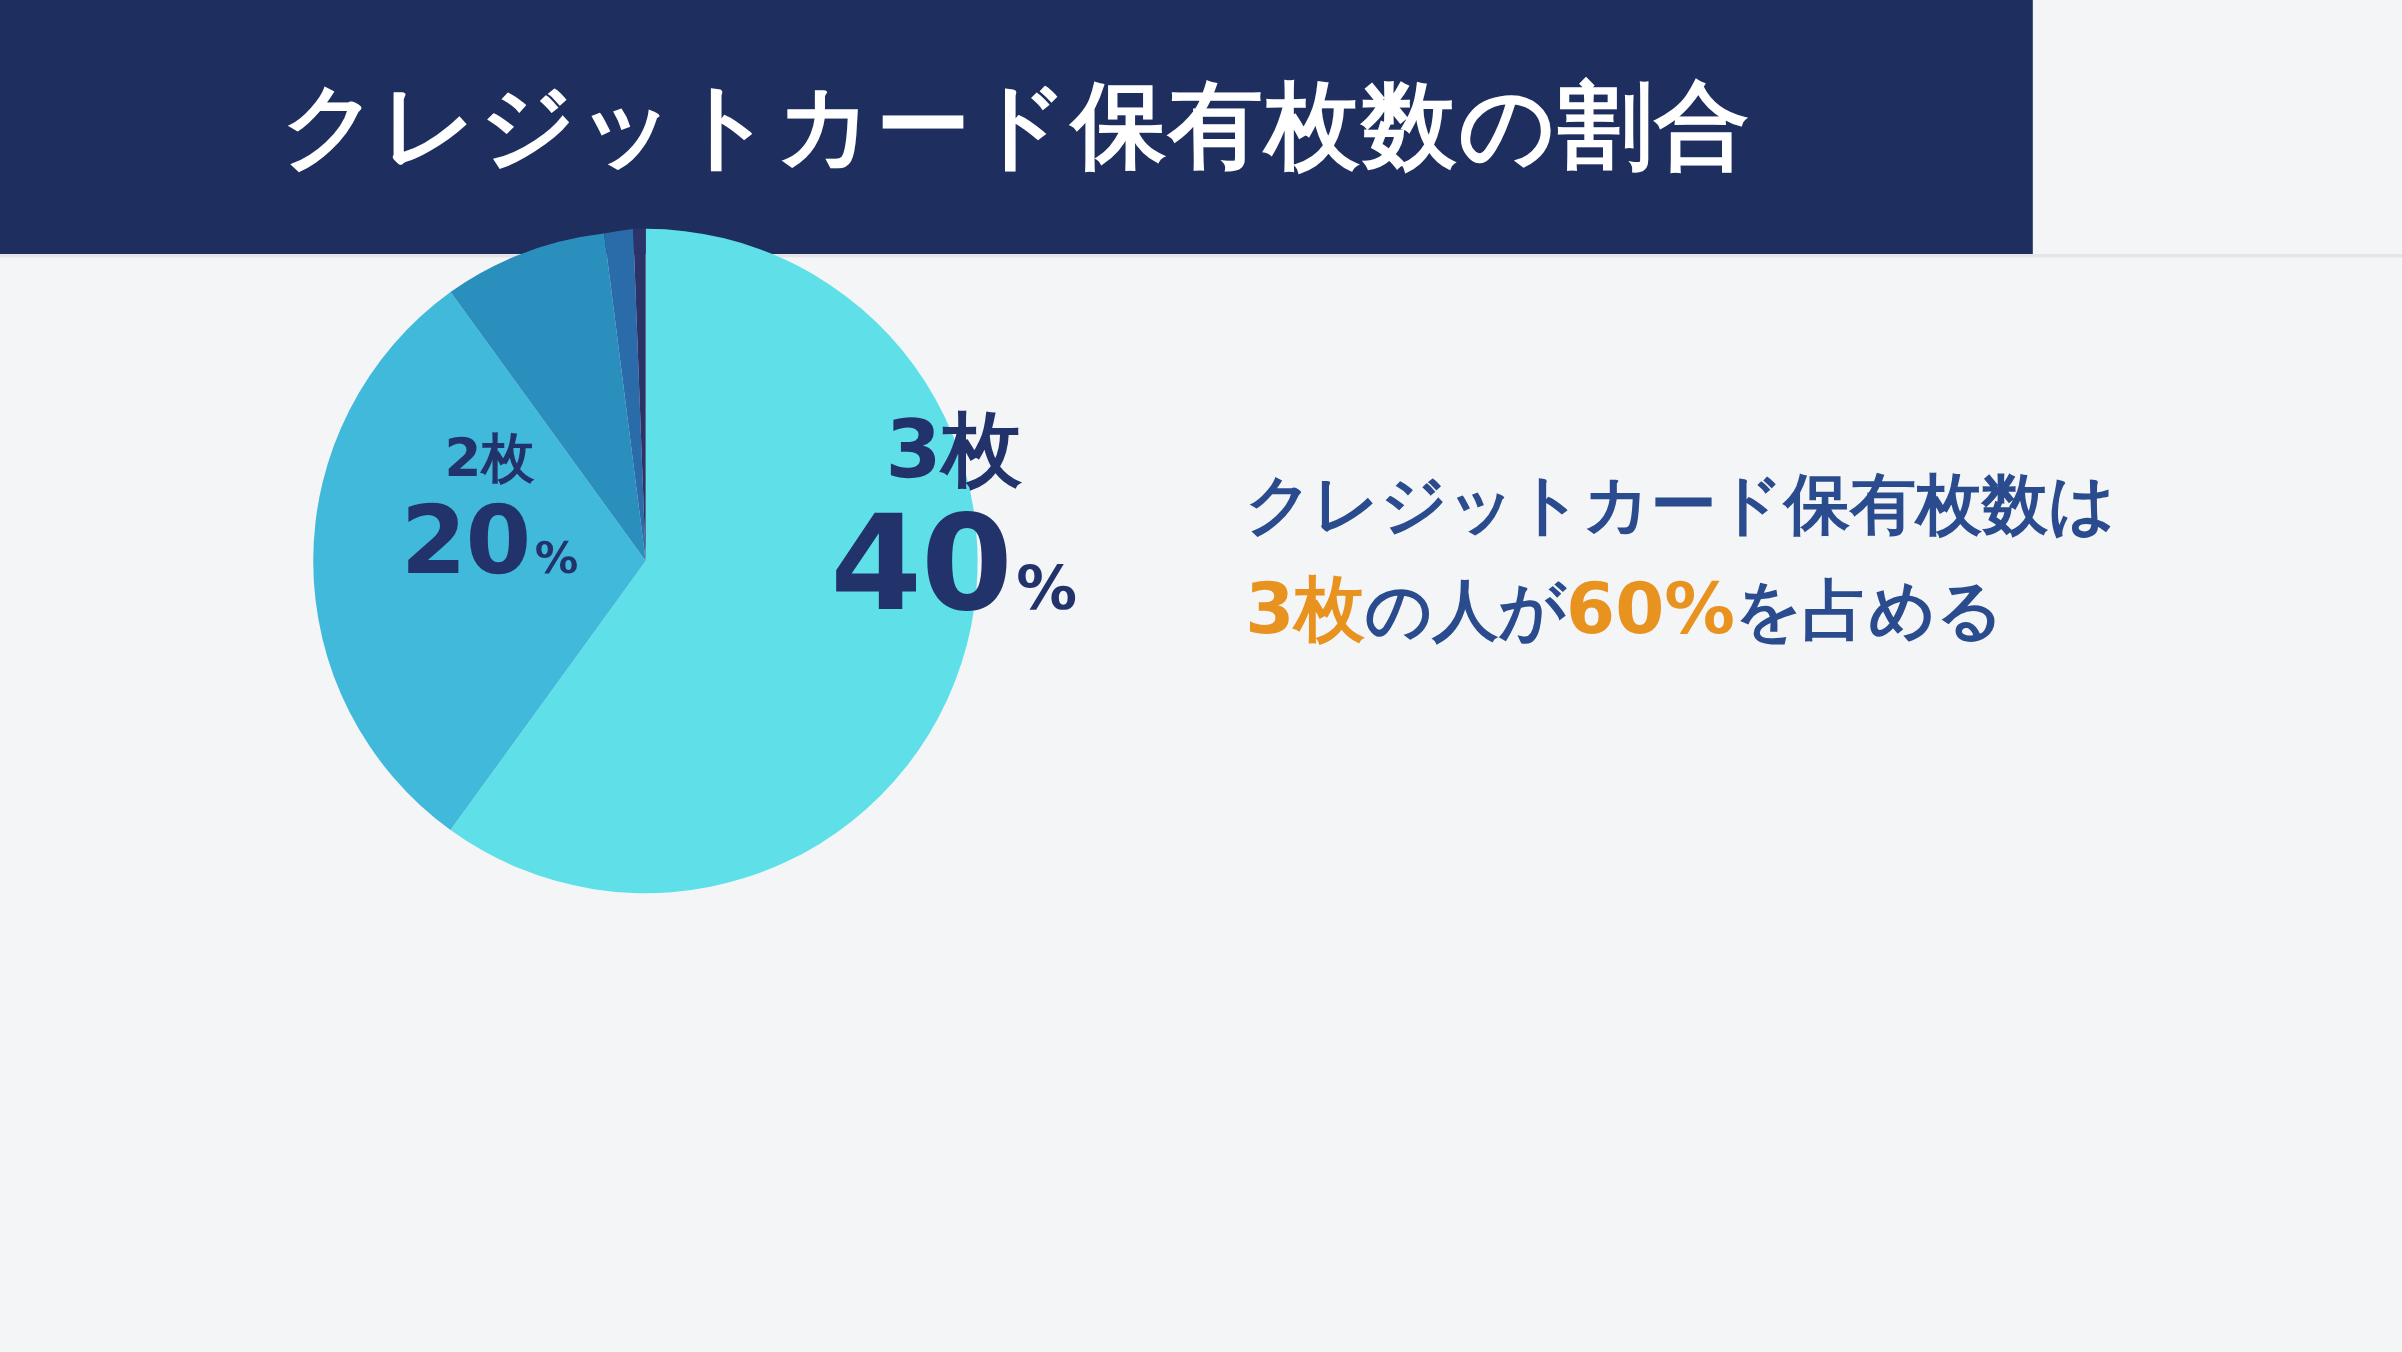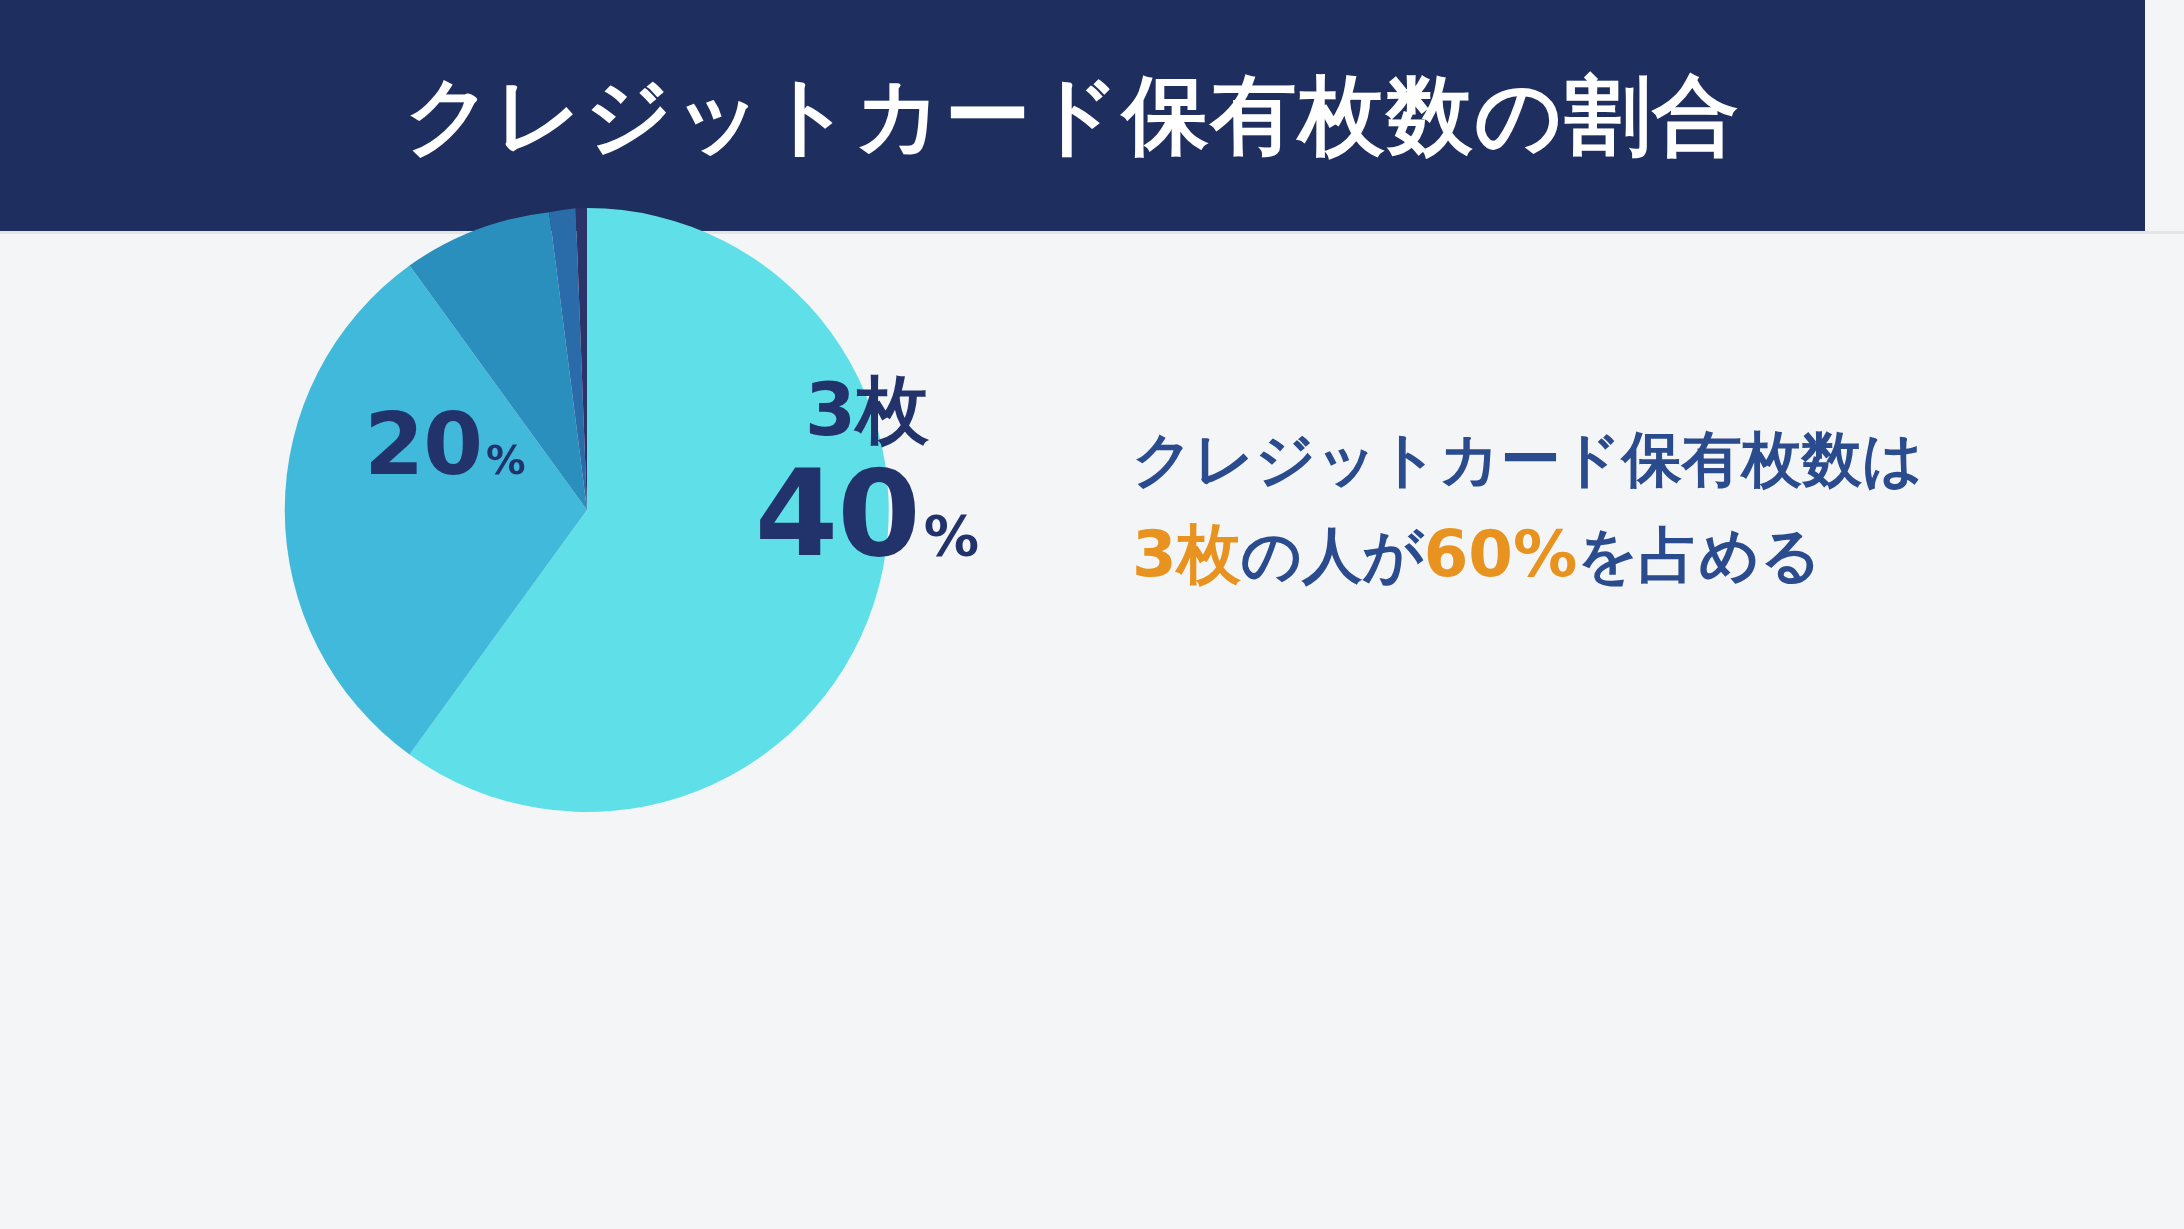--- a/index.html
+++ b/index.html
@@ -14,21 +14,21 @@
     font-family: "Liberation Sans", "DejaVu Sans", sans-serif;
     overflow: hidden;
     position: relative;
   }
 
   
   .header-band {
     position: absolute;
     left: 0;
     top: 0;
-    width: 2145px;
+    width: 1848px;
     height: 231px;
     background: #1e2f5f;
     display: flex;
     align-items: center;
     justify-content: center;
     box-sizing: border-box;
   }
   .header-title {
     color: #ffffff;
     font-size: 86px;
@@ -164,20 +164,21 @@
 
       <path fill="#2b3368" d="M 302 302 L 290.63 0.22 A 302 302 0 0 1 302 0 Z"></path>
     </svg>
 
     <div class="pie-label label-major">
       <span class="cat">3枚</span>
       <span class="val"><span class="num">40</span><span class="pct">%</span></span>
     </div>
 
     <div class="pie-label label-minor">
+      <span class="cat">2枚</span>
       <span class="val"><span class="num">20</span><span class="pct">%</span></span>
     </div>
   </div>
 
   <div class="caption">
     <div class="caption-line">クレジットカード保有枚数は</div>
     <div class="caption-line"><span class="hl">3枚</span><span class="pln">の人が</span><span class="hl">60%</span><span class="pln">を占める</span></div>
   </div>
 
 </div>

